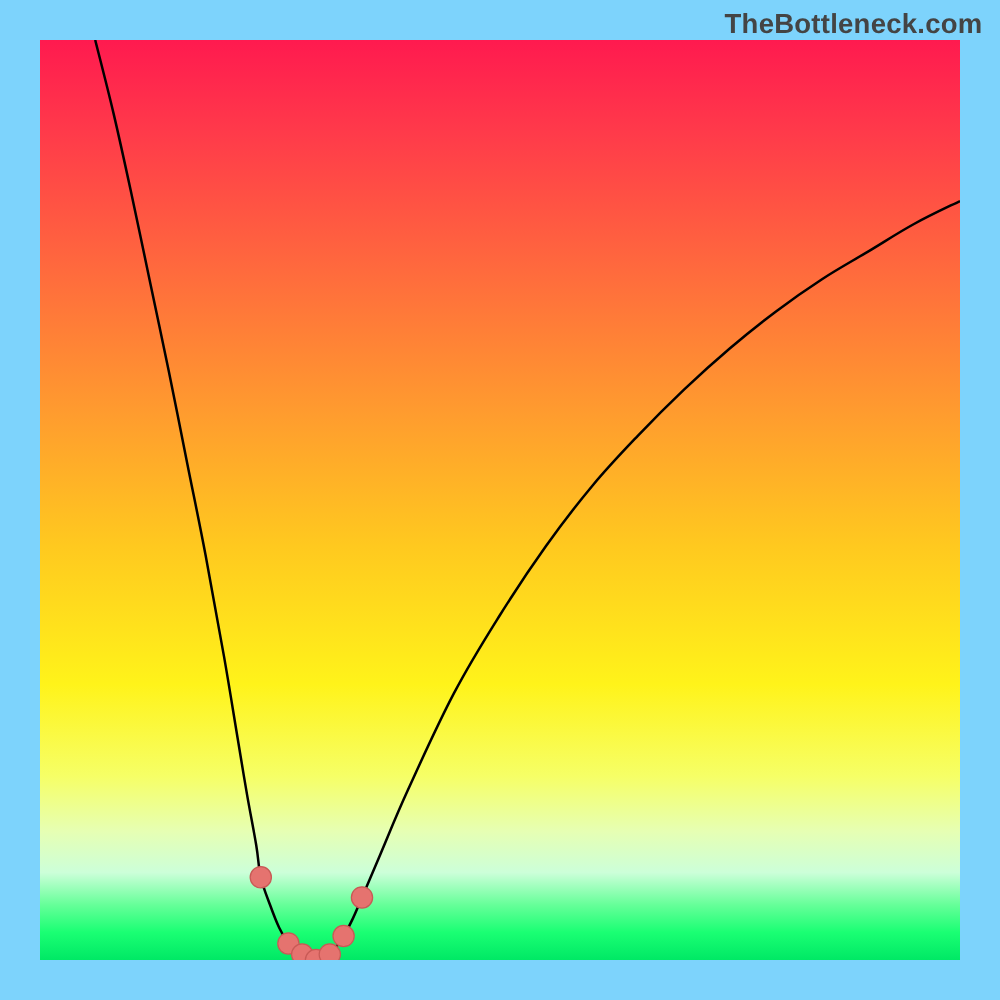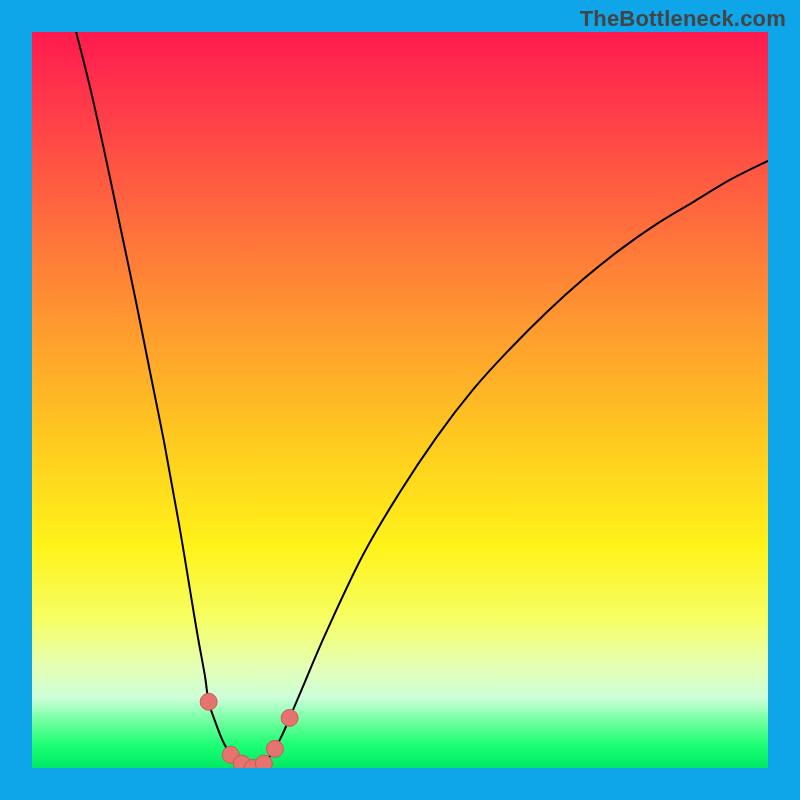--- a/index.html
+++ b/index.html
@@ -8,21 +8,21 @@
     width: 800px;
     height: 800px;
     overflow: hidden;
     background: #000;
     font-family: Arial, Helvetica, sans-serif;
   }
   .frame {
     position: absolute;
     left: 0; top: 0;
     width: 800px; height: 800px;
-    background: #0ea5e9;
+    background: #7dd3fc;
   }
   .plot-area {
     position: absolute;
     left: 32px;
     top: 32px;
     width: 736px;
     height: 736px;
     overflow: hidden;
   }
   .gradient {

